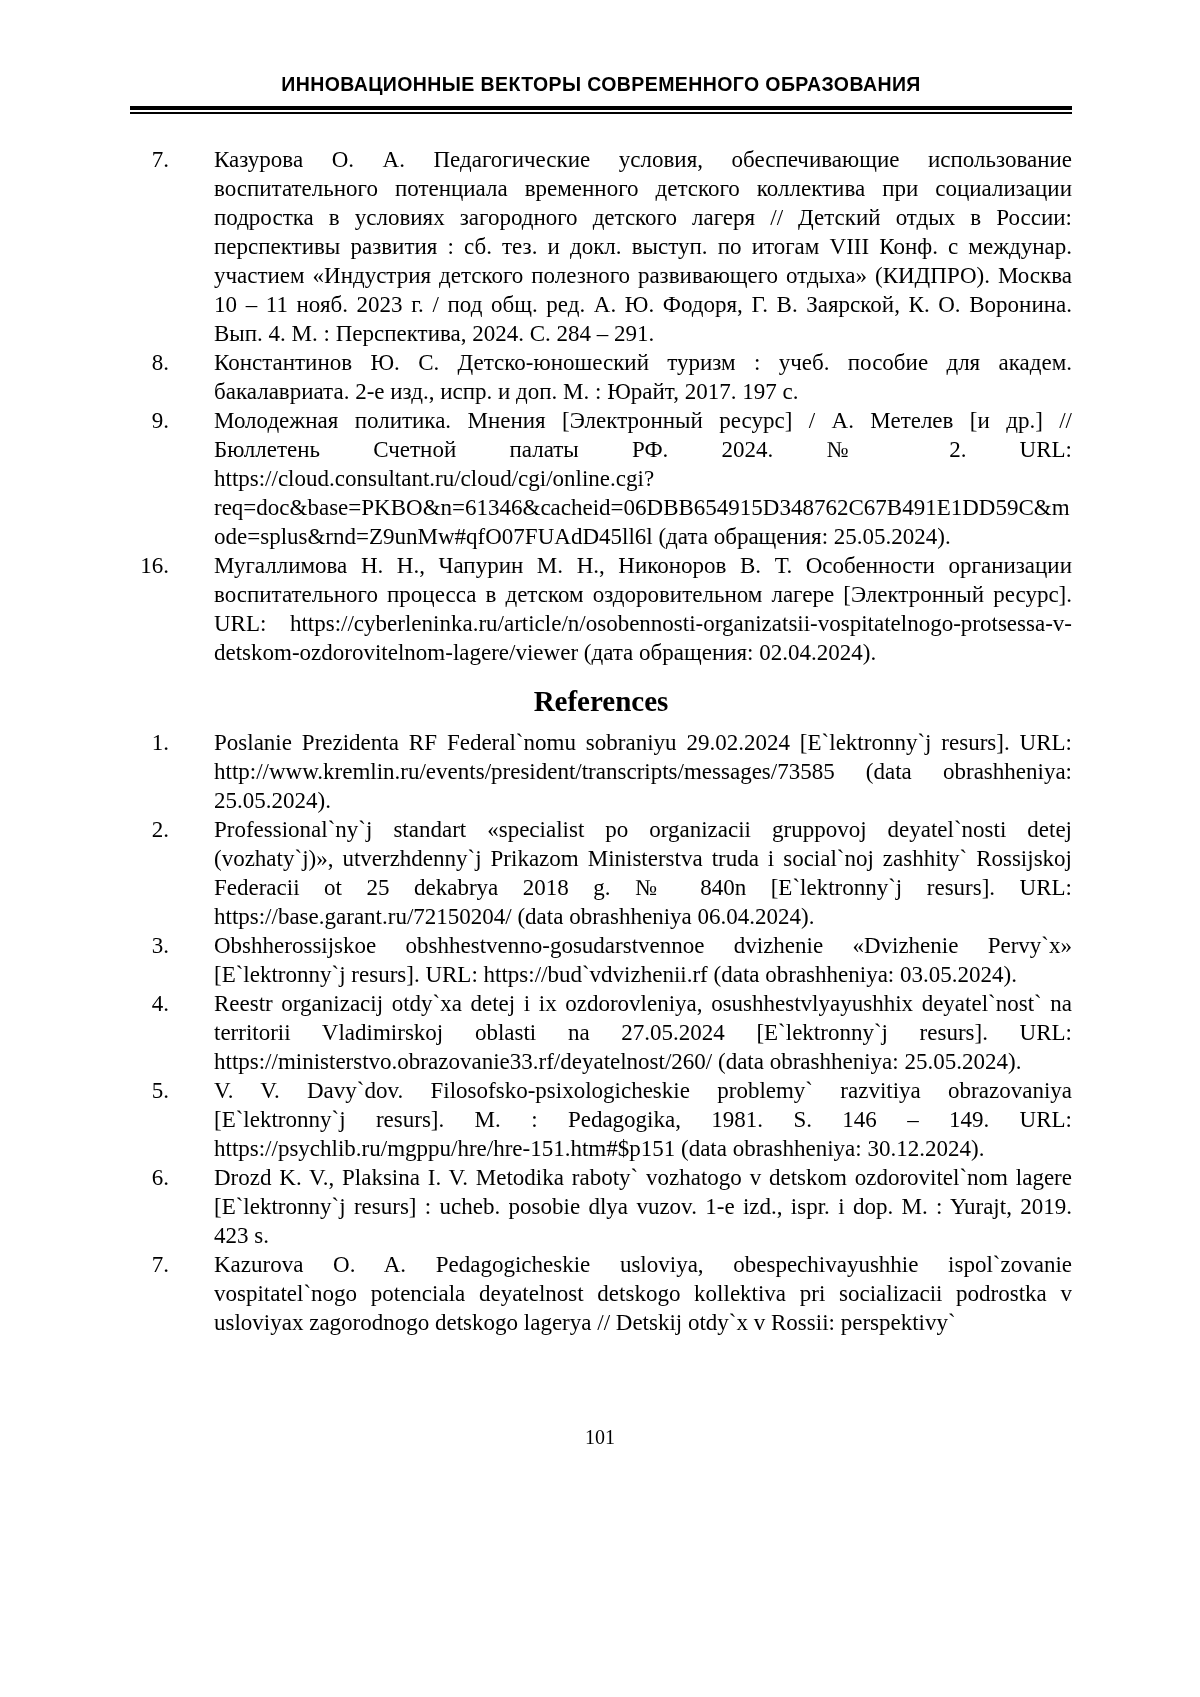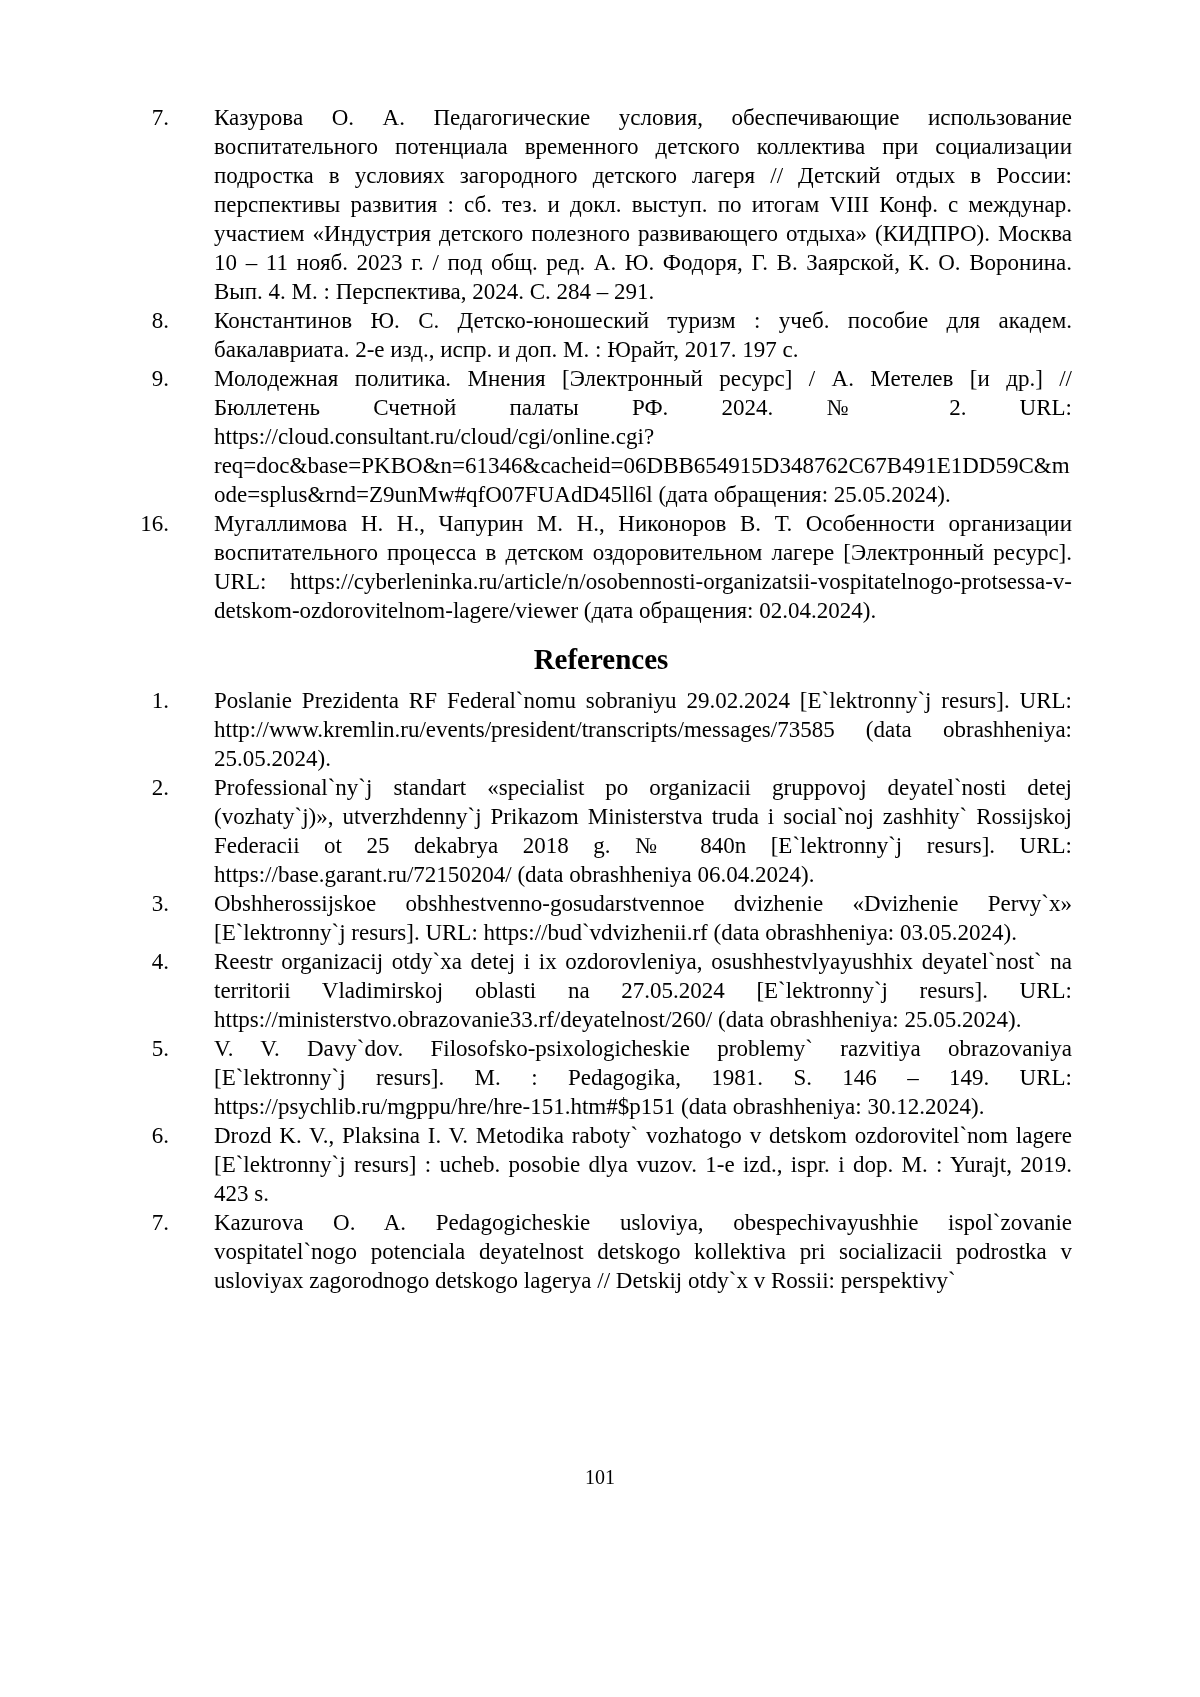--- a/index.html
+++ b/index.html
@@ -53,29 +53,32 @@
     text-align: center;
     margin: 20px 0 12px 0;
   }
   .page-number {
     position: absolute;
     left: 0;
     right: 0;
     top: 1426px;
     text-align: center;
     font-size: 20px;
-    margin-top: 40px;
   }
 </style>
 </head>
 <body>
 
 <div class="page">
   <div class="content">
 
+    <header>
+      <div class="running-head">ИННОВАЦИОННЫЕ ВЕКТОРЫ СОВРЕМЕННОГО ОБРАЗОВАНИЯ</div>
+      <div class="double-rule"></div>
+    </header>
 
     <main class="ref-list">
 
       <div class="ref-item">
         <div class="ref-num">7.</div>
         <div class="ref-text">Казурова О. А. Педагогические условия, обеспечивающие использование воспитательного потенциала временного детского коллектива при социализации подростка в условиях загородного детского лагеря // Детский отдых в России: перспективы развития : сб. тез. и докл. выступ. по итогам VIII Конф. с междунар. участием «Индустрия детского полезного развивающего отдыха» (КИДПРО). Москва 10 – 11 нояб. 2023 г. / под общ. ред. А. Ю. Фодоря, Г. В. Заярской, К. О. Воронина. Вып. 4. М. : Перспектива, 2024. С. 284 – 291.</div>
       </div>
       <div class="ref-item">
         <div class="ref-num">8.</div>
         <div class="ref-text">Константинов Ю. С. Детско-юношеский туризм : учеб. пособие для академ. бакалавриата. 2-е изд., испр. и доп. М. : Юрайт, 2017. 197 с.</div>

